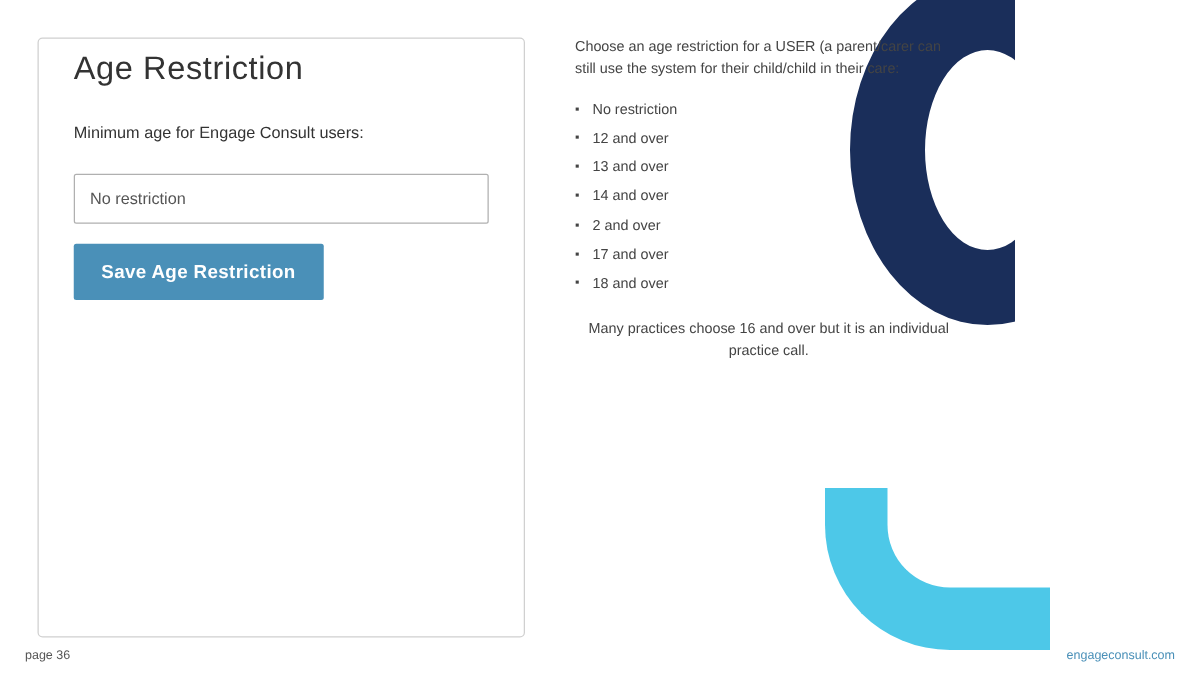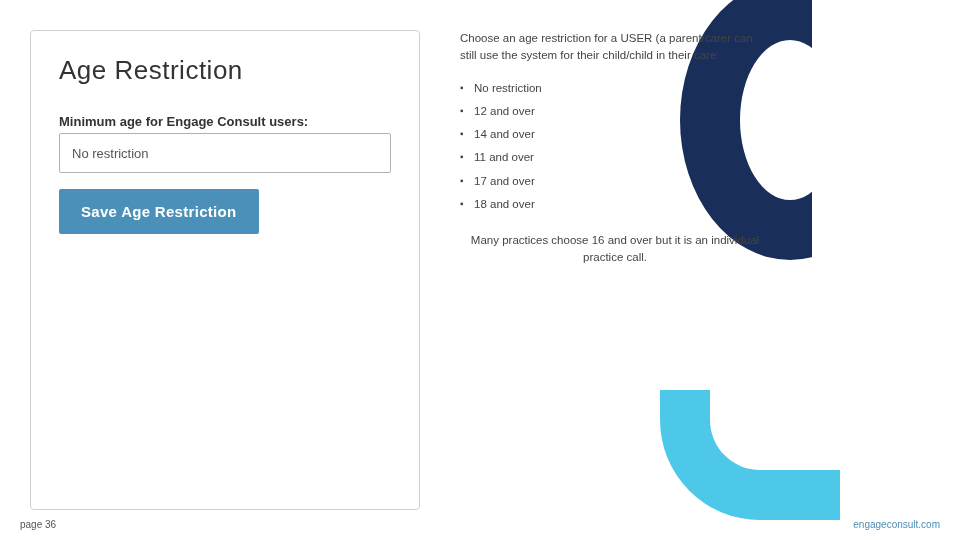--- a/index.html
+++ b/index.html
@@ -48,39 +48,39 @@
       flex-direction: row;
       height: 100%;
     }
 
     
     .form-card {
       margin: 30px 0 30px 30px;
       background: #ffffff;
       border: 1px solid #d0d0d0;
       border-radius: 4px;
-      padding: 24px 28px 28px 28px;
+      padding: 8px 28px 28px 28px;
       width: 390px;
       min-height: 300px;
       flex-shrink: 0;
     }
 
     .form-card h1 {
       font-size: 26px;
       font-weight: 300;
       color: #333333;
       margin-bottom: 28px;
       letter-spacing: 0.5px;
     }
 
     .form-label {
       font-size: 13px;
-      font-weight: 700;
+      font-weight: 400;
       color: #333333;
-      margin-bottom: 4px;
+      margin-bottom: 26px;
     }
 
     .form-select-wrapper {
       border: 1px solid #b0b0b0;
       border-radius: 2px;
       padding: 10px 12px;
       margin-bottom: 16px;
       background: #fff;
       width: 100%;
     }
@@ -195,22 +195,23 @@
 
     <button class="save-button">Save Age Restriction</button>
   </div>
 
   <div class="info-panel">
     <p class="info-description">Choose an age restriction for a USER (a parent/carer  can still use the system for their child/child in their care:</p>
 
     <ul class="info-list">
     <li>No restriction</li>
         <li>12 and over</li>
+        <li>13 and over</li>
         <li>14 and over</li>
-        <li>11 and over</li>
+        <li>2 and over</li>
         <li>17 and over</li>
         <li>18 and over</li>
       </ul>
 
     <p class="info-footer">Many practices choose 16 and over but it is an individual practice call.</p>
   </div>
 </div>
 
 <div class="page-footer">
   <span class="page-number">

